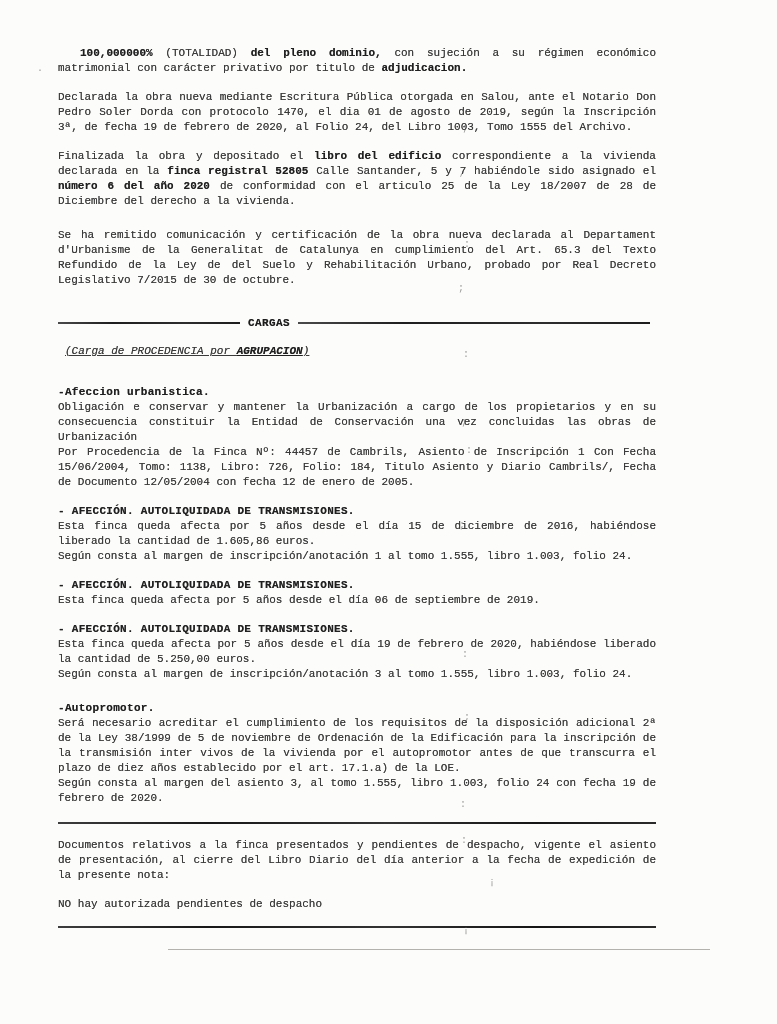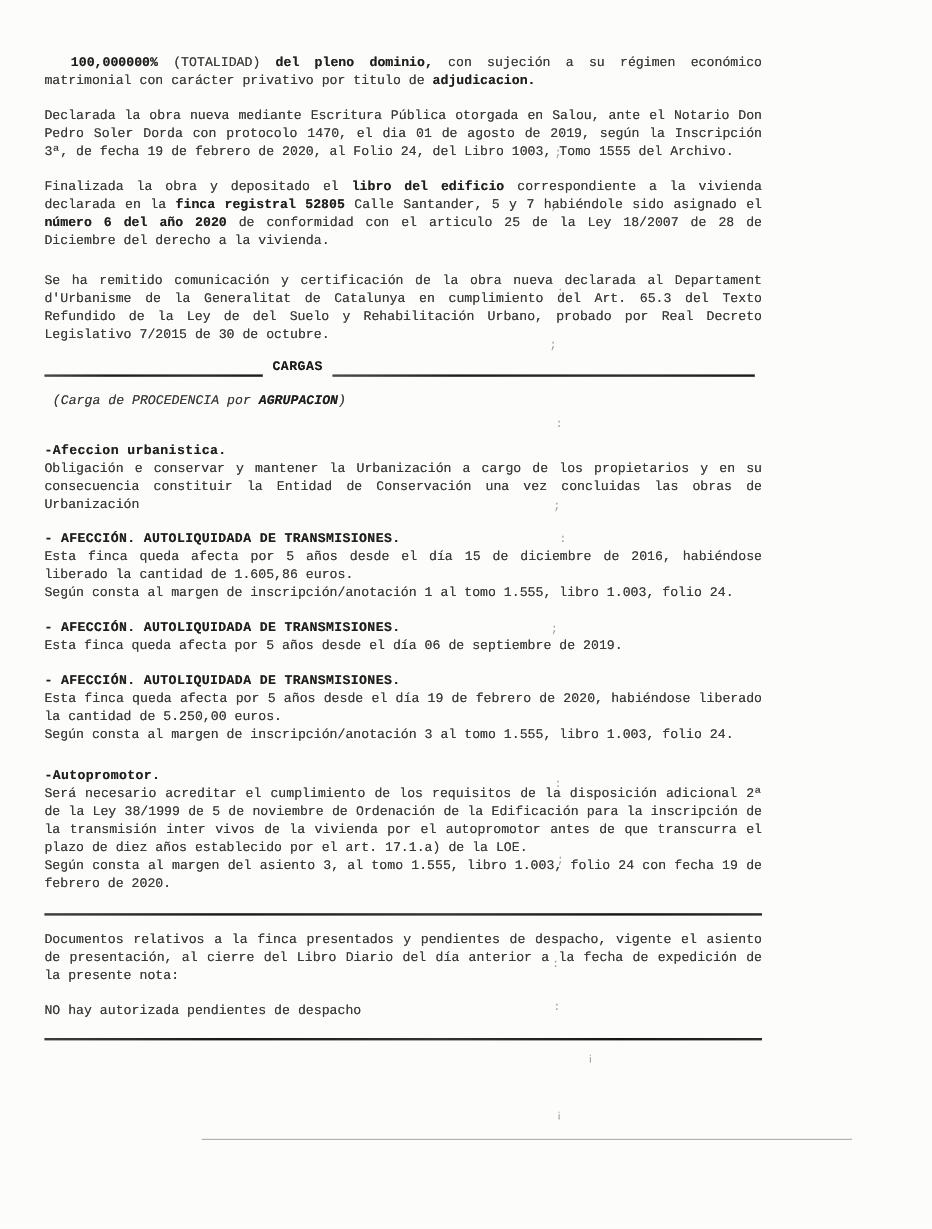--- a/index.html
+++ b/index.html
@@ -13,38 +13,38 @@
     width: 777px; height: 1024px;
     background: #fcfcfa;
     overflow: hidden;
     color: #3a3a3a;
     font-size: 11px;
     line-height: 15px;
     text-shadow: 0 0 0.4px rgba(60,60,60,.75);
   }
   .content {
     position: absolute;
-    left: 37px; top: 46px;
+    left: 58px; top: 46px;
     width: 598px;
   }
   p { margin: 0; padding: 0; }
   .j { text-align: justify; }
   .b { font-weight: 700; color: #1f1f1f; }
-  .i { font-style: italic; }
+  .i { font-style: italic; text-decoration: underline; }
   .hdr { font-weight: 700; color: #1f1f1f; letter-spacing: .3px; margin-top: 26px; }
   .indent { text-indent: 22px; }
   .pad-l { padding-left: 7px; }
 
   .g1 { margin-top: 14px; }
   .g2 { margin-top: 19px; }
 
   
   .cargas-row {
-    display: flex; align-items: flex-end;
-    margin-top: 12px;
+    display: flex; align-items: center;
+    margin-top: 28px;
     height: 14px;
   }
   .rule { height: 2px; background: linear-gradient(90deg, #4a4a4a, #1e1e1e 30%, #2d2d2d 70%, #1c1c1c); }
   .rule-left  { width: 182px; }
   .rule-right { width: 352px; }
   .cargas-label { font-weight: 700; color: #1c1c1c; margin: 0 8px; letter-spacing: .4px; }
 
   
   .sep {
     height: 2px; width: 100%;
@@ -95,20 +95,21 @@
       <span class="cargas-label">CARGAS</span>
       <span class="rule rule-right"></span>
     </div>
 
     <p class="g1 pad-l"><span class="i">(Carga de PROCEDENCIA por </span><span class="b i">AGRUPACION</span><span class="i">)</span></p>
 
     <p class="hdr">-Afeccion urbanistica.</p>
 
     <p class="j">Obligación e conservar y mantener la Urbanización a cargo de los propietarios y en su consecuencia constituir la Entidad de Conservación una vez concluidas las obras de Urbanización</p>
 
+    <p class="j">Por Procedencia de la Finca Nº: 44457 de Cambrils, Asiento de Inscripción 1 Con Fecha 15/06/2004, Tomo: 1138, Libro: 726, Folio: 184, Titulo Asiento y Diario Cambrils/, Fecha de Documento 12/05/2004 con fecha 12 de enero de 2005.</p>
 
     <p class="hdr g1">- AFECCIÓN. AUTOLIQUIDADA DE TRANSMISIONES.</p>
     <p class="j">Esta finca queda afecta por 5 años desde el día 15 de diciembre de 2016, habiéndose liberado la cantidad de 1.605,86 euros.</p>
     <p>Según consta al margen de inscripción/anotación 1 al tomo 1.555, libro 1.003, folio 24.</p>
 
     <p class="hdr g1">- AFECCIÓN. AUTOLIQUIDADA DE TRANSMISIONES.</p>
     <p>Esta finca queda afecta por 5 años desde el día 06 de septiembre de 2019.</p>
 
     <p class="hdr g1">- AFECCIÓN. AUTOLIQUIDADA DE TRANSMISIONES.</p>
     <p class="j">Esta finca queda afecta por 5 años desde el día 19 de febrero de 2020, habiéndose liberado la cantidad de 5.250,00 euros.</p>

